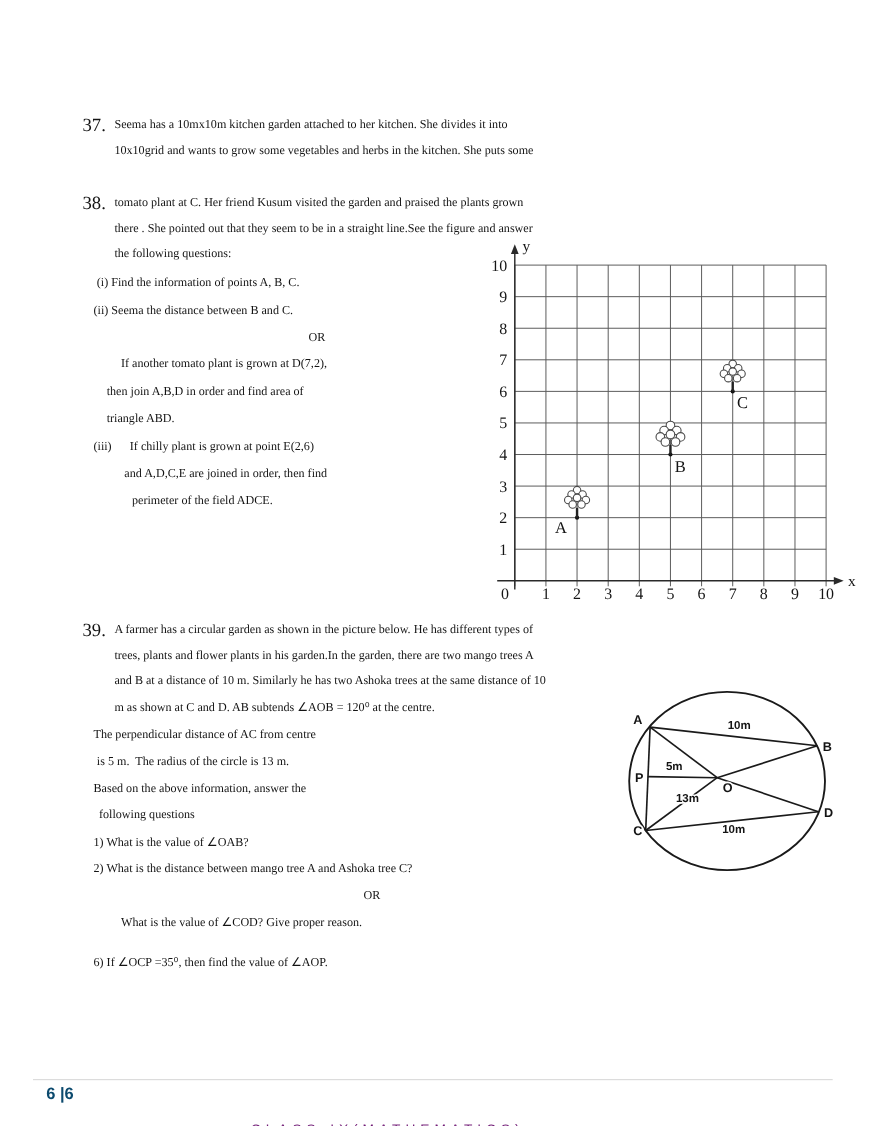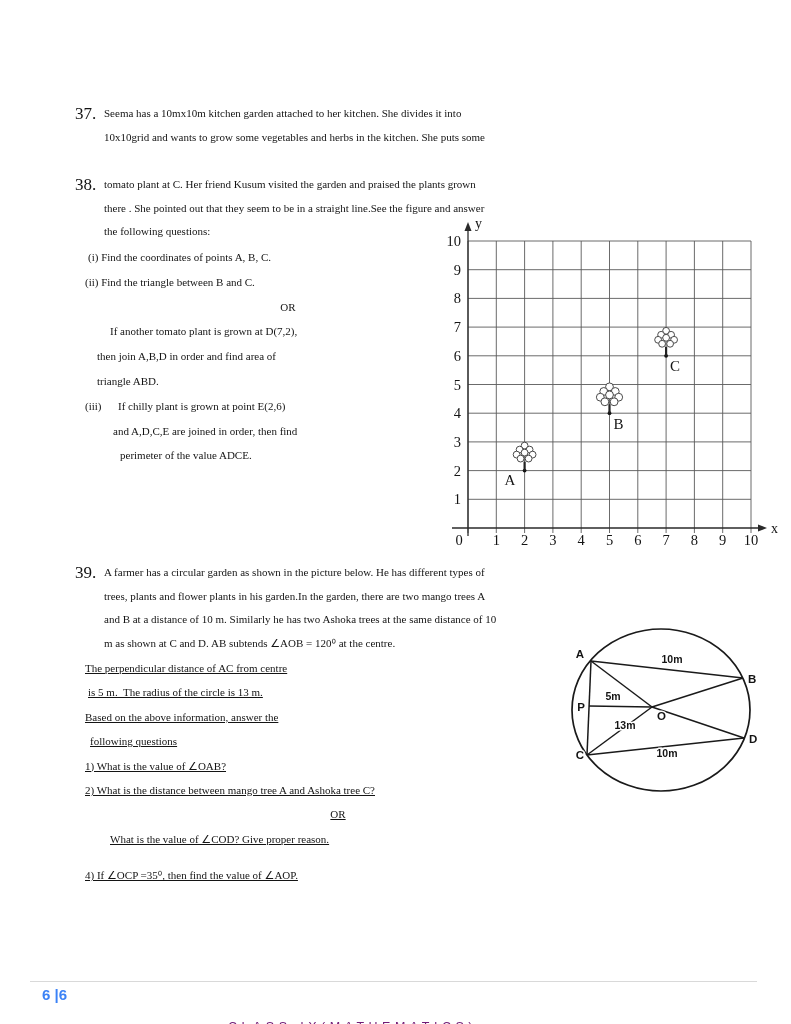--- a/index.html
+++ b/index.html
@@ -11,21 +11,21 @@
   .tline{font-size:11px;line-height:23.6px;white-space:pre;}
   .sub .tline{line-height:24.8px;}
   .b39 .tline{line-height:24.4px;}
   svg text{font-family:"Liberation Serif", serif;fill:#141414;}
   .figlabel{font-family:"Liberation Sans", sans-serif;font-weight:bold;font-size:11.5px;
             paint-order:stroke;stroke:#ffffff;stroke-width:3px;}
   .figmeasure{font-family:"Liberation Sans", sans-serif;font-weight:bold;font-size:10.5px;
             paint-order:stroke;stroke:#ffffff;stroke-width:3px;}
   .footer-rule{position:absolute;left:30px;top:941px;width:727px;height:1px;background:#d9d9d9;}
   .footer-page{position:absolute;left:42px;top:946px;font-family:"Liberation Sans", sans-serif;
-               font-weight:bold;font-size:15px;color:#3b82f6;}
+               font-weight:bold;font-size:15px;color:#0c4a6e;}
   .footer-title{position:absolute;left:228px;top:980px;font-family:"Liberation Sans", sans-serif;
                font-size:12.5px;letter-spacing:4.5px;color:#701a75;}
 </style>
 </head>
 <body>
 
 <div class="page">
 
   <div class="qblock" style="left:75px;top:62px;width:680px;">
     <span class="qnum">37.</span>
@@ -38,29 +38,29 @@
   <div class="qblock" style="left:75px;top:133px;width:680px;">
     <span class="qnum">38.</span>
     <div class="qtext">
         <div class="tline">tomato plant at C. Her friend Kusum visited the garden and praised the plants grown</div>
         <div class="tline">there . She pointed out that they seem to be in a straight line.See the figure and answer</div>
         <div class="tline">the following questions:</div>
       </div>
   </div>
 
   <div class="qblock sub" style="left:78px;top:205px;width:420px;">
-      <div class="tline" style="padding-left: 10px;">(i) Find the coordinates of points A, B, C.</div>
-      <div class="tline" style="padding-left: 7px;">(ii) Find the triangle between B and C.</div>
+      <div class="tline" style="padding-left: 10px;">(i) Find the information of points A, B, C.</div>
+      <div class="tline" style="padding-left: 7px;">(ii) Seema the distance between B and C.</div>
       <div class="tline" style="text-align: center; padding-left: 0px;">OR</div>
       <div class="tline" style="padding-left: 32px;">If another tomato plant is grown at D(7,2),</div>
       <div class="tline" style="padding-left: 19px;">then join A,B,D in order and find area of</div>
       <div class="tline" style="padding-left: 19px;">triangle ABD.</div>
       <div class="tline" style="padding-left: 7px;">(iii)      If chilly plant is grown at point E(2,6)</div>
       <div class="tline" style="padding-left: 35px;">and A,D,C,E are joined in order, then find</div>
-      <div class="tline" style="padding-left: 42px;">perimeter of the value ADCE.</div>
+      <div class="tline" style="padding-left: 42px;">perimeter of the field ADCE.</div>
     </div>
 
   <svg id="graph-svg" width="345" height="352" viewBox="0 0 345 352" style="position:absolute;left:440px;top:170px;">
       <line x1="28" y1="31" x2="28" y2="323" stroke="#5a5a5a" stroke-width="0.9"></line>
       <line x1="56.3" y1="31" x2="56.3" y2="323" stroke="#5a5a5a" stroke-width="0.9"></line>
       <line x1="84.6" y1="31" x2="84.6" y2="323" stroke="#5a5a5a" stroke-width="0.9"></line>
       <line x1="112.9" y1="31" x2="112.9" y2="323" stroke="#5a5a5a" stroke-width="0.9"></line>
       <line x1="141.2" y1="31" x2="141.2" y2="323" stroke="#5a5a5a" stroke-width="0.9"></line>
       <line x1="169.5" y1="31" x2="169.5" y2="323" stroke="#5a5a5a" stroke-width="0.9"></line>
       <line x1="197.8" y1="31" x2="197.8" y2="323" stroke="#5a5a5a" stroke-width="0.9"></line>
@@ -143,31 +143,31 @@
   <div class="qblock" style="left:75px;top:521px;width:690px;">
     <span class="qnum">39.</span>
     <div class="qtext">
         <div class="tline">A farmer has a circular garden as shown in the picture below. He has different types of</div>
         <div class="tline">trees, plants and flower plants in his garden.In the garden, there are two mango trees A</div>
         <div class="tline">and B at a distance of 10 m. Similarly he has two Ashoka trees at the same distance of 10</div>
         <div class="tline">m as shown at C and D. AB subtends ∠AOB = 120⁰ at the centre.</div>
       </div>
   </div>
 
-  <div class="qblock b39" style="left:78px;top:616px;width:520px;text-decoration:underline;">
+  <div class="qblock b39" style="left:78px;top:616px;width:520px;">
       <div class="tline" style="padding-left: 7px;">The perpendicular distance of AC from centre</div>
       <div class="tline" style="padding-left: 10px;">is 5 m.  The radius of the circle is 13 m.</div>
       <div class="tline" style="padding-left: 7px;">Based on the above information, answer the</div>
       <div class="tline" style="padding-left: 12px;">following questions</div>
       <div class="tline" style="padding-left: 7px;">1) What is the value of ∠OAB?</div>
       <div class="tline" style="padding-left: 7px;">2) What is the distance between mango tree A and Ashoka tree C?</div>
       <div class="tline" style="text-align: center; padding-left: 0px;">OR</div>
       <div class="tline" style="padding-left: 32px;">What is the value of ∠COD? Give proper reason.</div>
       <div class="tline" style="height: 12px;"></div>
-      <div class="tline" style="padding-left: 7px;">4) If ∠OCP =35⁰, then find the value of ∠AOP.</div>
+      <div class="tline" style="padding-left: 7px;">6) If ∠OCP =35⁰, then find the value of ∠AOP.</div>
     </div>
 
   <svg width="235" height="196" viewBox="0 0 235 196" style="position:absolute;left:558px;top:576px;">
     <ellipse cx="103" cy="94" rx="89" ry="81" fill="none" stroke="#1a1a1a" stroke-width="1.7"></ellipse>
     <g stroke="#1a1a1a" stroke-width="1.5">
       <line x1="33" y1="45" x2="185" y2="62"></line>
       <line x1="29" y1="139" x2="186" y2="122"></line>
       <line x1="33" y1="45" x2="29" y2="139"></line>
       <line x1="31" y1="90" x2="94" y2="91"></line>
       <line x1="94" y1="91" x2="33" y2="45"></line>

